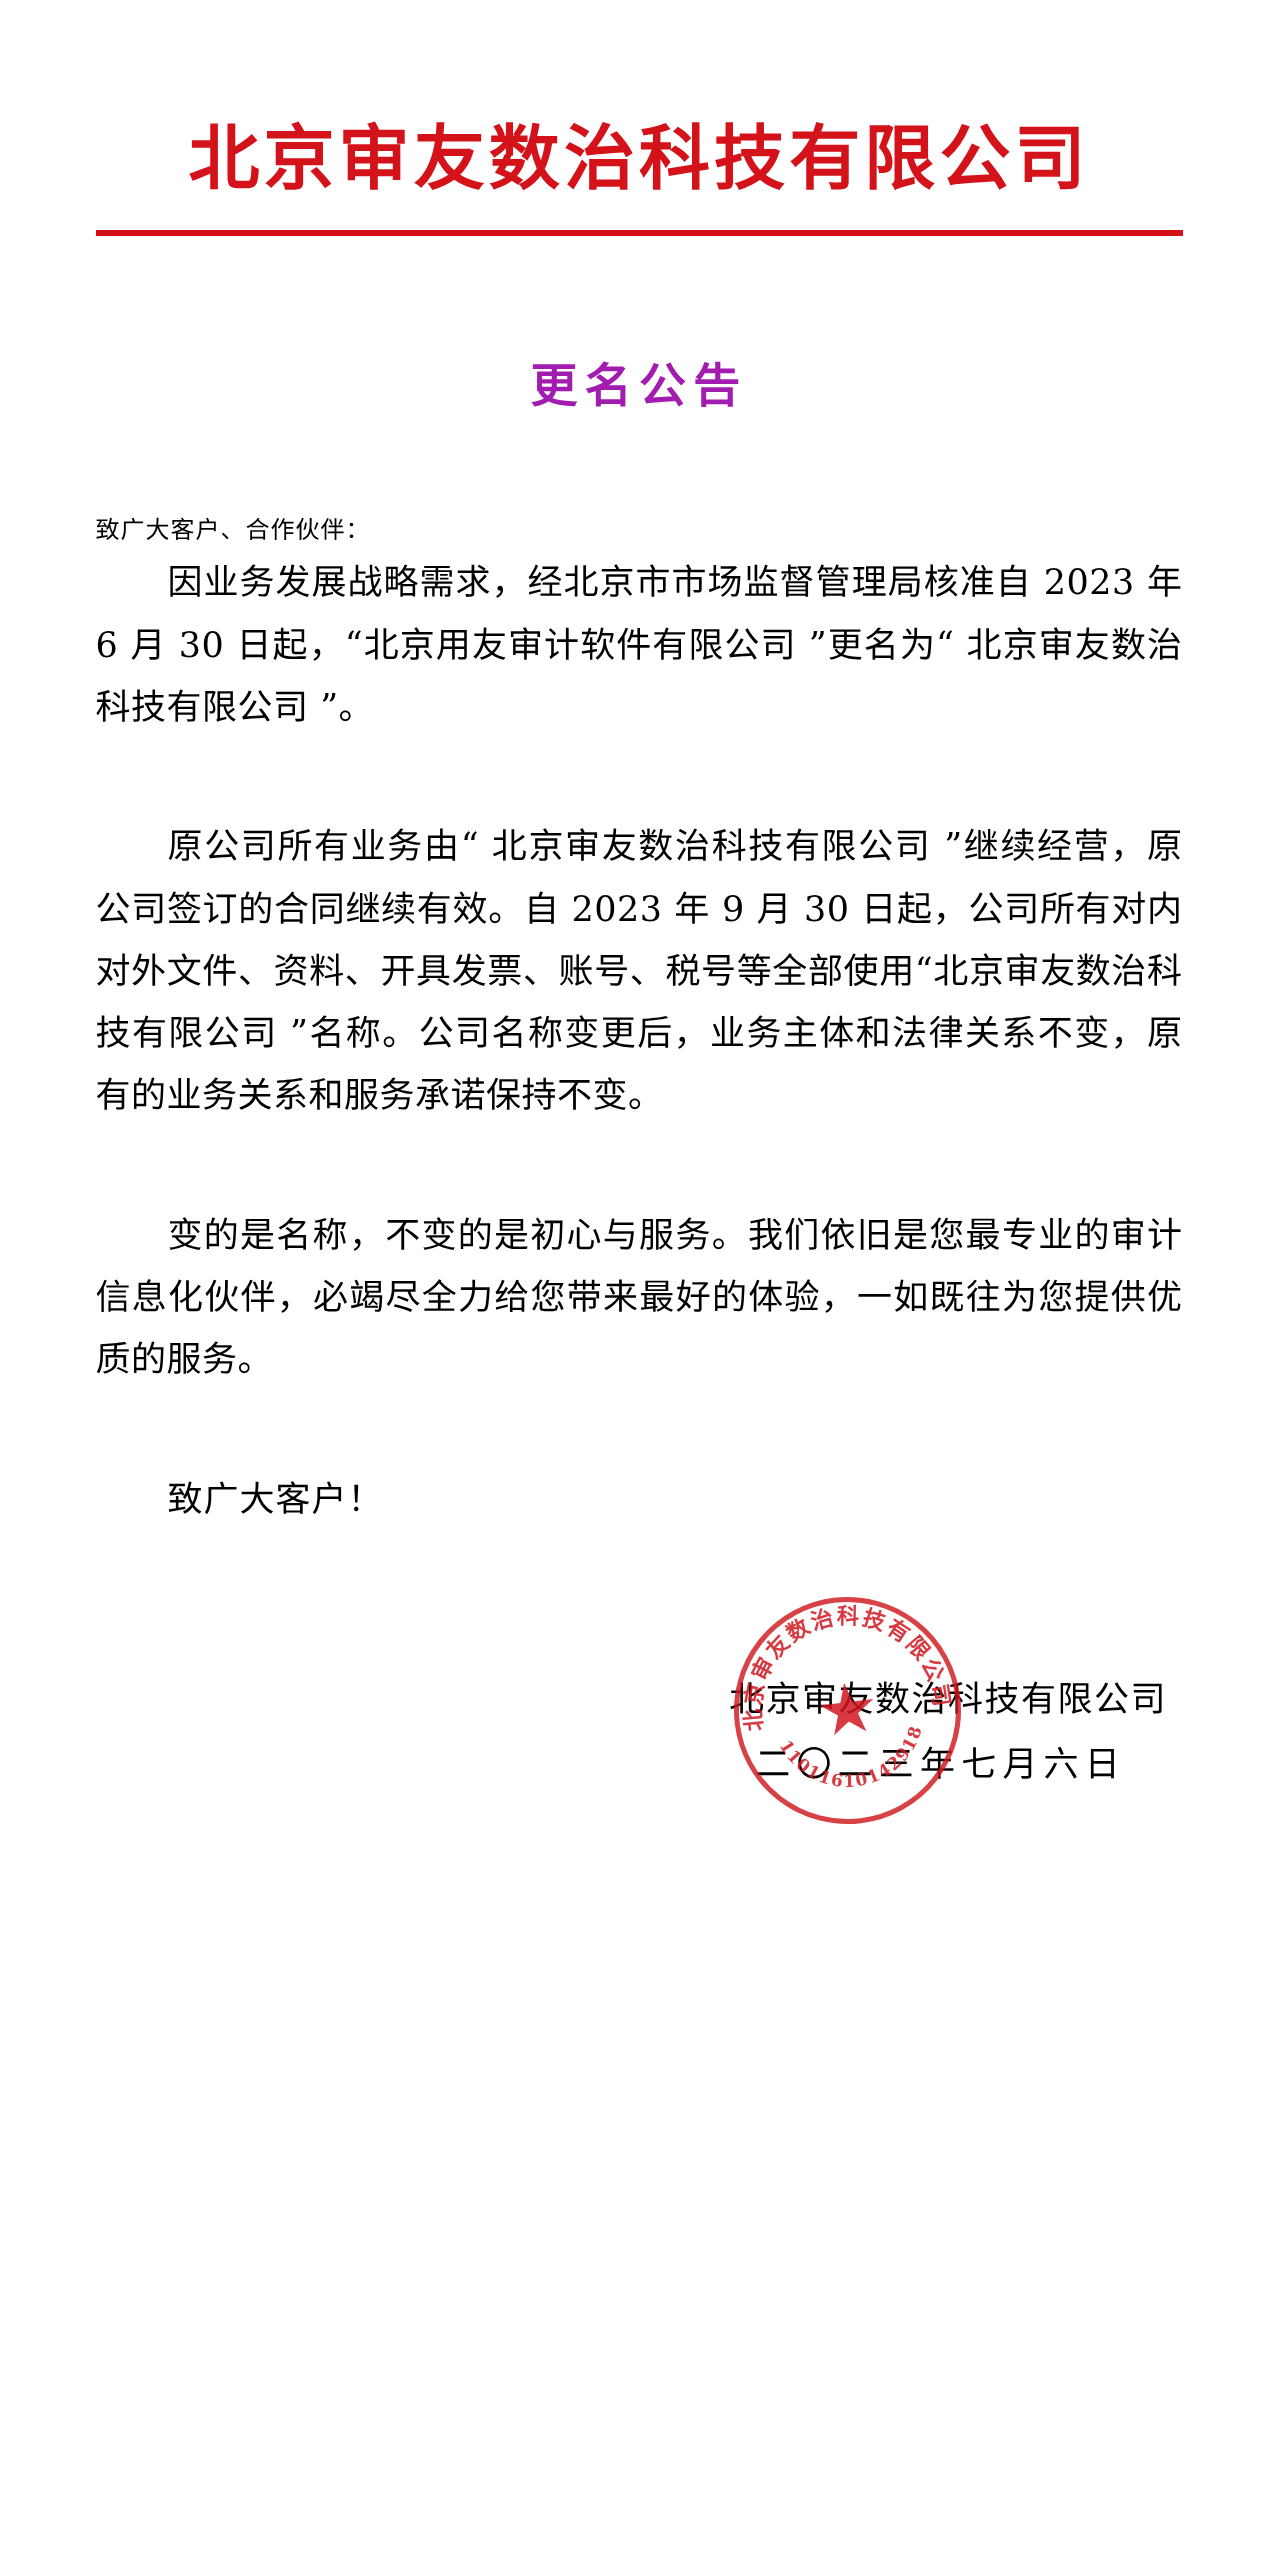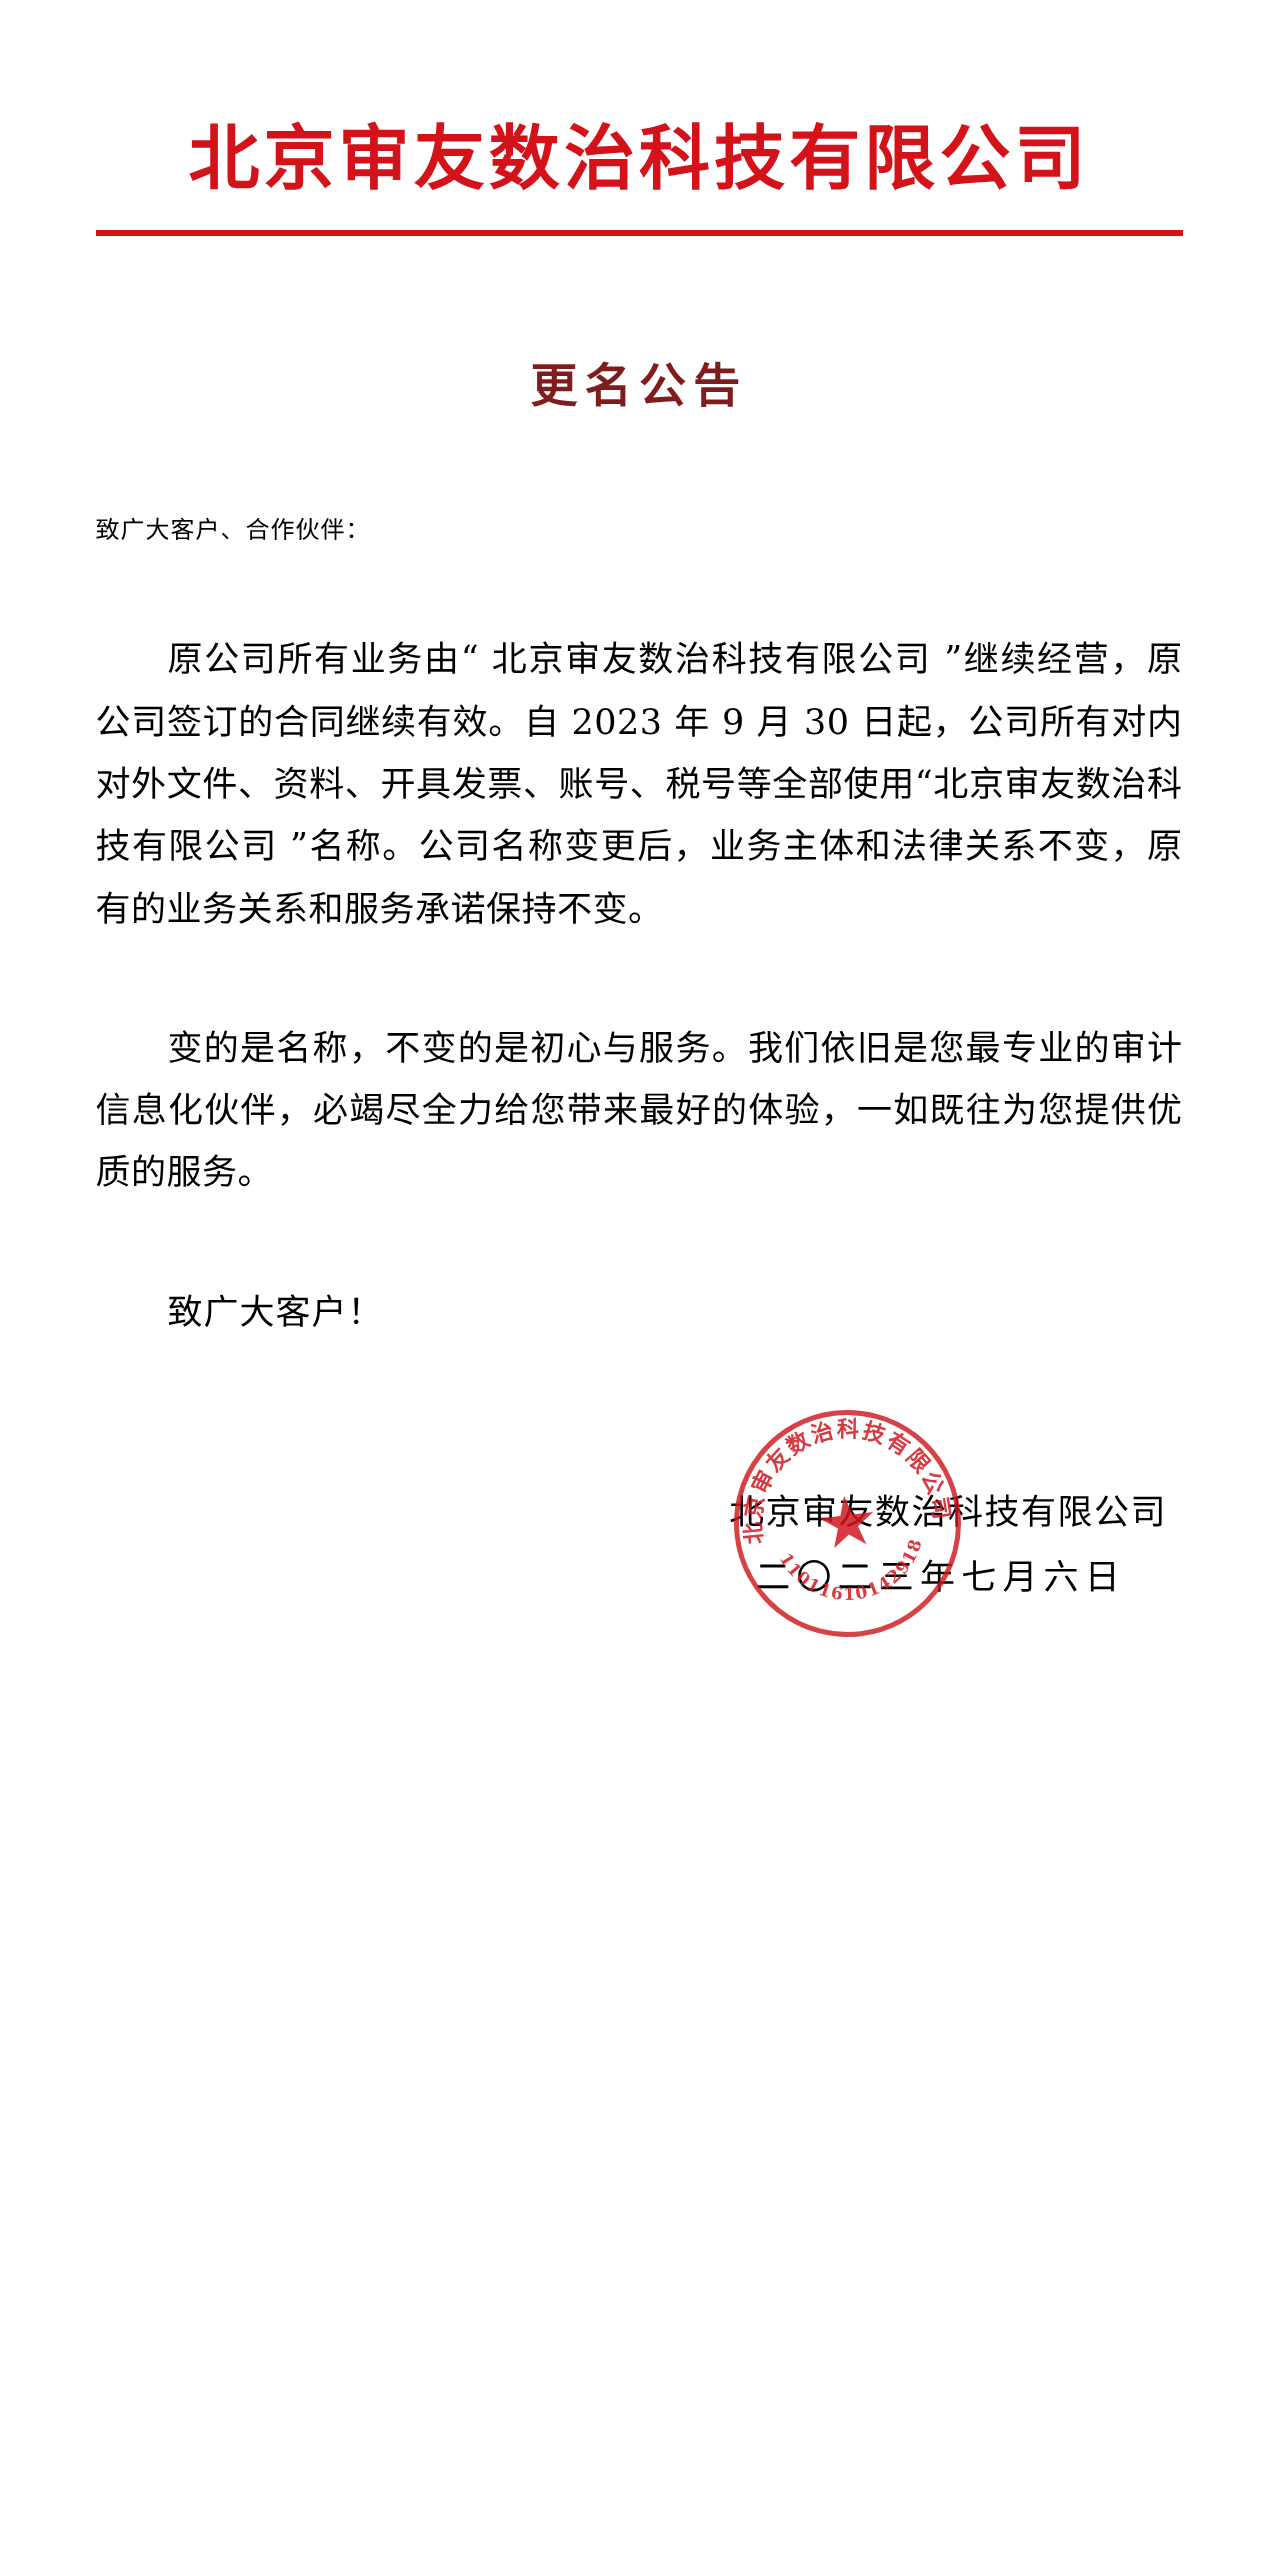--- a/index.html
+++ b/index.html
@@ -52,21 +52,21 @@
     margin: 0 auto;
     position: relative;
   }
 
   .doc-title {
     text-align: center;
     font-family: "DejaVu Serif", "Liberation Serif", serif;
     font-weight: bold;
     font-size: 47px;
     letter-spacing: 7.2px;
-    color: #7f1d1d;
+    color: #a21caf;
     margin-top: 111px;
     margin-bottom: 0;
   }
 
   .salutation {
     font-size: 24px;
     line-height: 1.75;
     margin-top: 93px;
     letter-spacing: 1px;
   }
@@ -163,20 +163,21 @@
     <div class="letterhead-title">北京审友数治科技有限公司</div>
     <div class="letterhead-rule"></div>
   </div>
 
   <div class="doc">
 
     <div class="doc-title">更名公告</div>
 
     <div class="salutation">致广大客户、合作伙伴：</div>
 
+    <p class="para">因业务发展战略需求，经北京市市场监督管理局核准自 2023 年 6 月 30 日起，“北京用友审计软件有限公司 ”更名为“ 北京审友数治科技有限公司 ”。</p>
 
     <p class="para gap-xl">原公司所有业务由“ 北京审友数治科技有限公司 ”继续经营，原公司签订的合同继续有效。自 2023 年 9 月 30 日起，公司所有对内对外文件、资料、开具发票、账号、税号等全部使用“北京审友数治科技有限公司 ”名称。公司名称变更后，业务主体和法律关系不变，原有的业务关系和服务承诺保持不变。</p>
 
     <p class="para gap-xl">变的是名称，不变的是初心与服务。我们依旧是您最专业的审计信息化伙伴，必竭尽全力给您带来最好的体验，一如既往为您提供优质的服务。</p>
 
     <div class="notice-line">致广大客户！</div>
 
     <div class="signature">
 
       <div class="seal">

